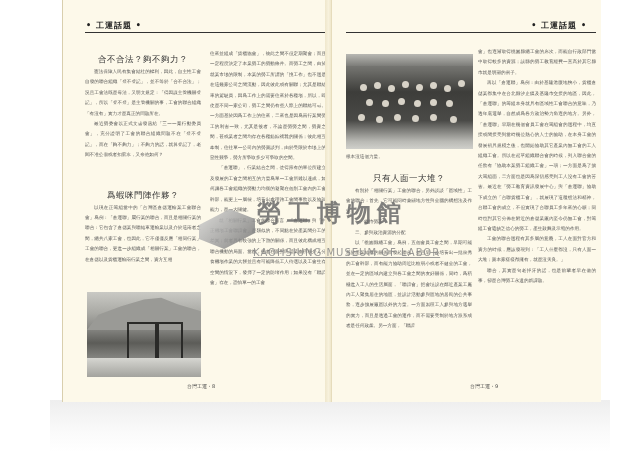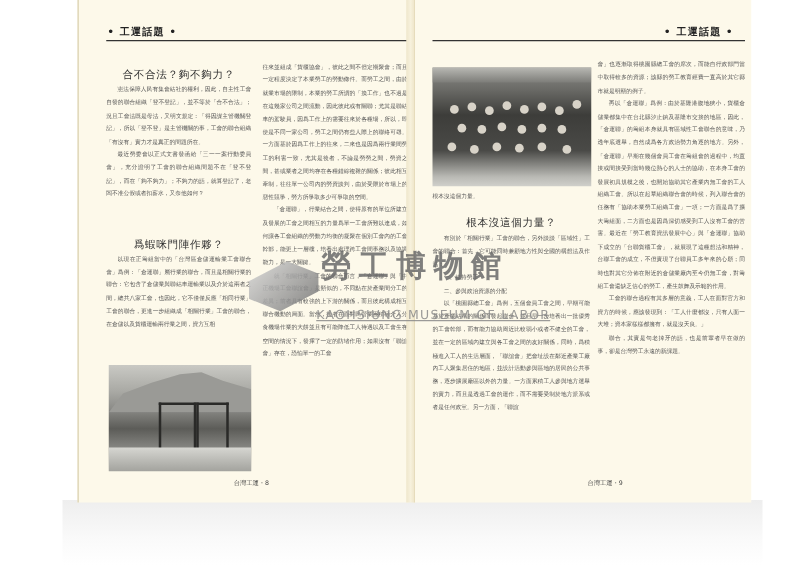--- a/index.html
+++ b/index.html
@@ -165,21 +165,21 @@
       <div class="person" style="left:12px; top:60px;"></div>
       <div class="person" style="left:30px; top:62px;"></div>
       <div class="person" style="left:48px; top:60px;"></div>
       <div class="person" style="left:66px; top:61px;"></div>
       <div class="person" style="left:84px; top:60px;"></div>
       <div class="person" style="left:104px; top:62px;"></div>
     </div>
     <div class="caption" style="left:14px; top:154px;">根本沒這個力量。</div>
 
     <div class="col" style="left:14px; top:168px; width:126px; height:212px; overflow:hidden;">
-      <h3>根本沒這個力量？</h3>
+      <h3>只有人面一大堆？</h3>
       <p>有別於「相關行業」工會的聯合，另外談談「區域性」工會的聯合：首先，它可能同時兼顧地方性與全國的構想法及作法：</p>
       <p>一、維持勞工</p>
       <p>二、參與政治資源的分配</p>
       <p>以「桃園縣總工會」爲例，五個會員工會之間，早期可能基於產業結構的關係而發起聯合，並且早一步培養出一批優秀的工會幹部，而有能力協助周近比較弱小或者不健全的工會，並在一定的區域內建立與各工會之間的友好關係，同時，爲積極進入工人的生活層面，「聯誼會」把會址設在鄰近產業工廠內工人聚集居住的地區，並設計活動參與區地的居民的公共事務，逐步擴展廠區以外的力量。一方面累積工人參與地方選舉的實力，而且是透過工會的運作，而不需要受制於地方派系或者是任何政黨。另一方面，「聯誼</p>
     </div>
 
     <div class="col" style="left:146px; top:47px; width:118px; height:334px; overflow:hidden;">
       <p class="noindent">會」也逐漸取得桃園縣總工會的席次，而能自行政部門當中取得較多的資源；該縣的勞工教育經費一直高於其它縣市就是明顯的例子。</p>
       <p>再以「倉運聯」爲例：由於基隆港腹地狹小，貨櫃倉儲業都集中在台北縣汐止鎮及基隆市交接的地區，因此，「倉運聯」的籌組本身就具有區域性工會聯合的意味，乃透年底選舉，自然成爲各方政治勢力角逐的地方。另外，「倉運聯」早期在幾個會員工會在籌組會的過程中，均直接或間接受到當時幾位熱心的人士的協助，在本身工會的發展初具規模之後，也開始協助其它產業內無工會的工人組織工會。所以在起草組織聯合會的時候，列入聯合會的任務有「協助本業勞工組織工會」一項；一方面是爲了擴大籌組面，二方面也是因爲深切感受到工人沒有工會的苦害。最近在「勞工教育資訊發展中心」與「倉運聯」協助下成立的「台聯貨櫃工會」，就展現了這種想法和精神，台聯工會的成立，不但實現了台聯員工多年來的心願；同時也對其它分佈在附近的倉儲業廠內至今仍無工會，對籌組工會還缺乏信心的勞工，產生鼓舞及示範的作用。</p>
       <p>工會的聯合過程有其多層的意義，工人在面對官方和資方的時候，應該發現到：「工人什麼都沒，只有人面一大堆；資本家樣樣都擁有，就是沒天良。」</p>

